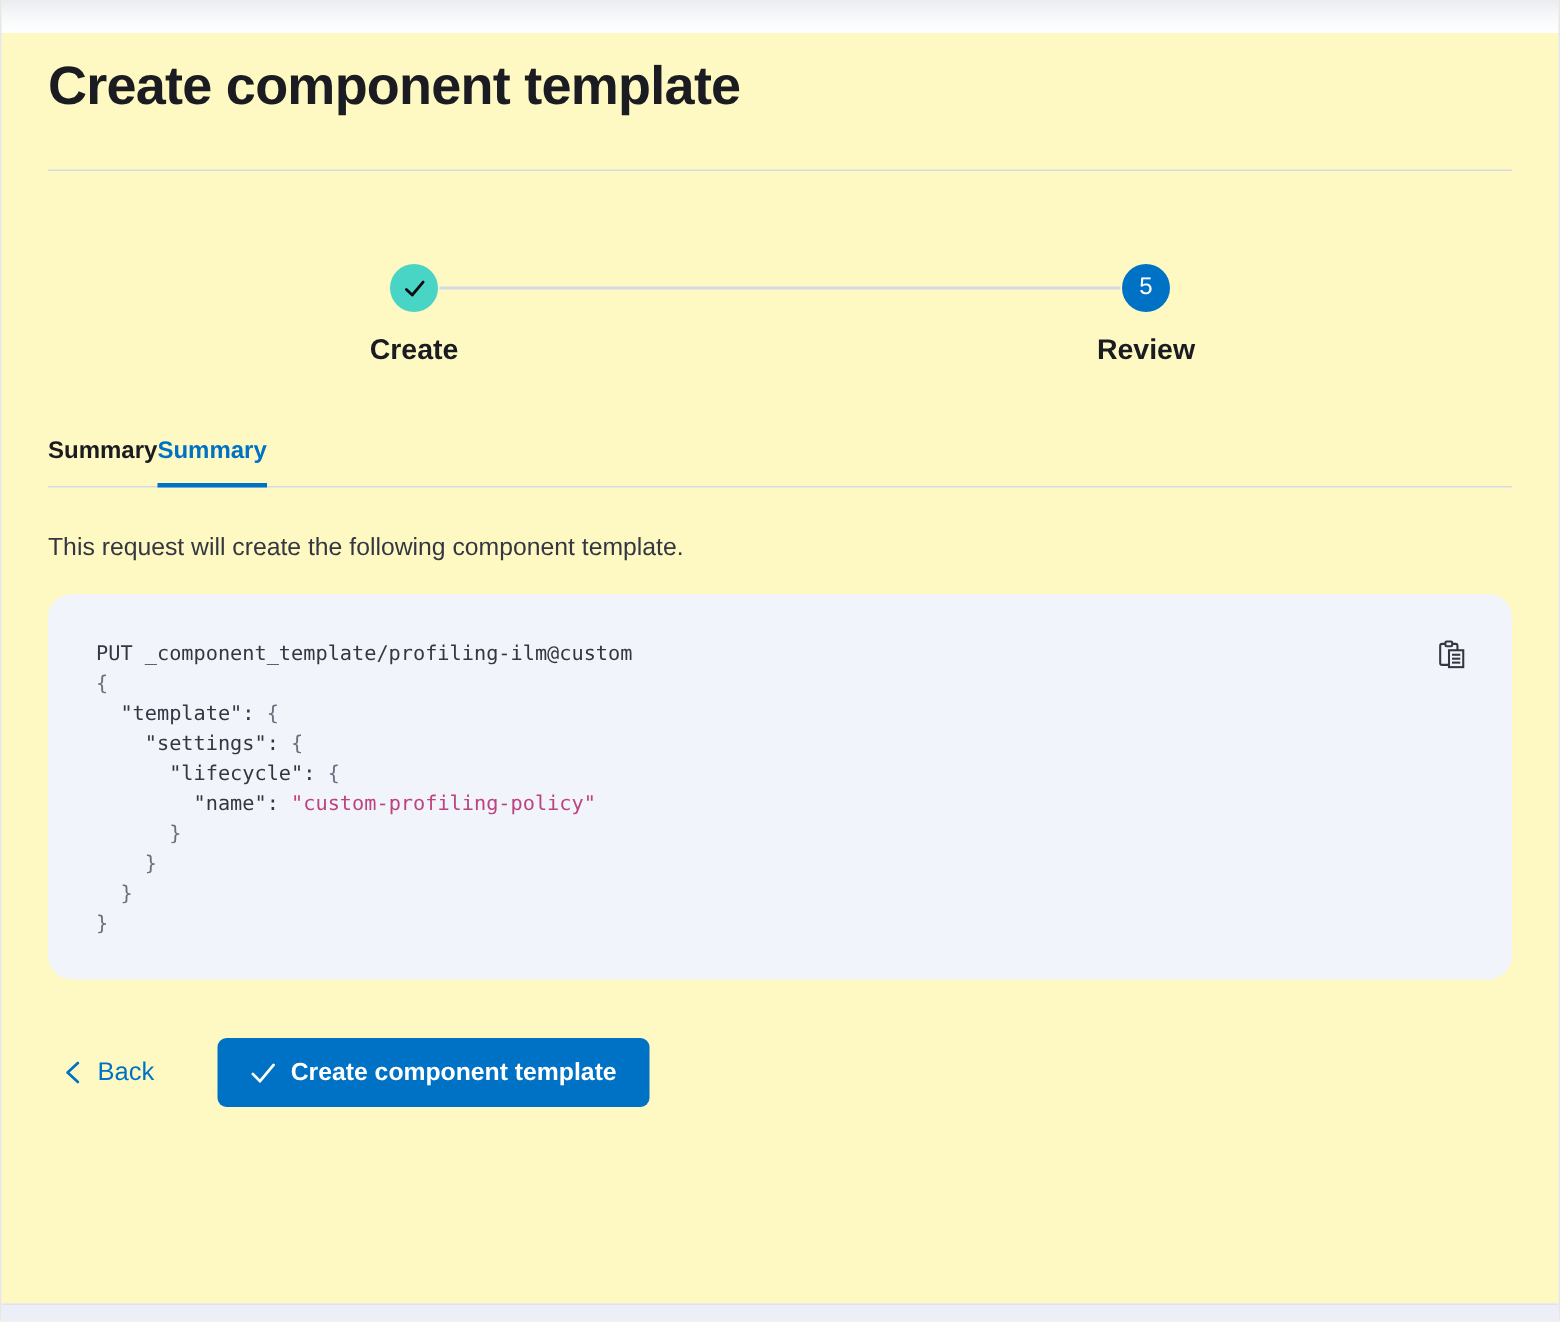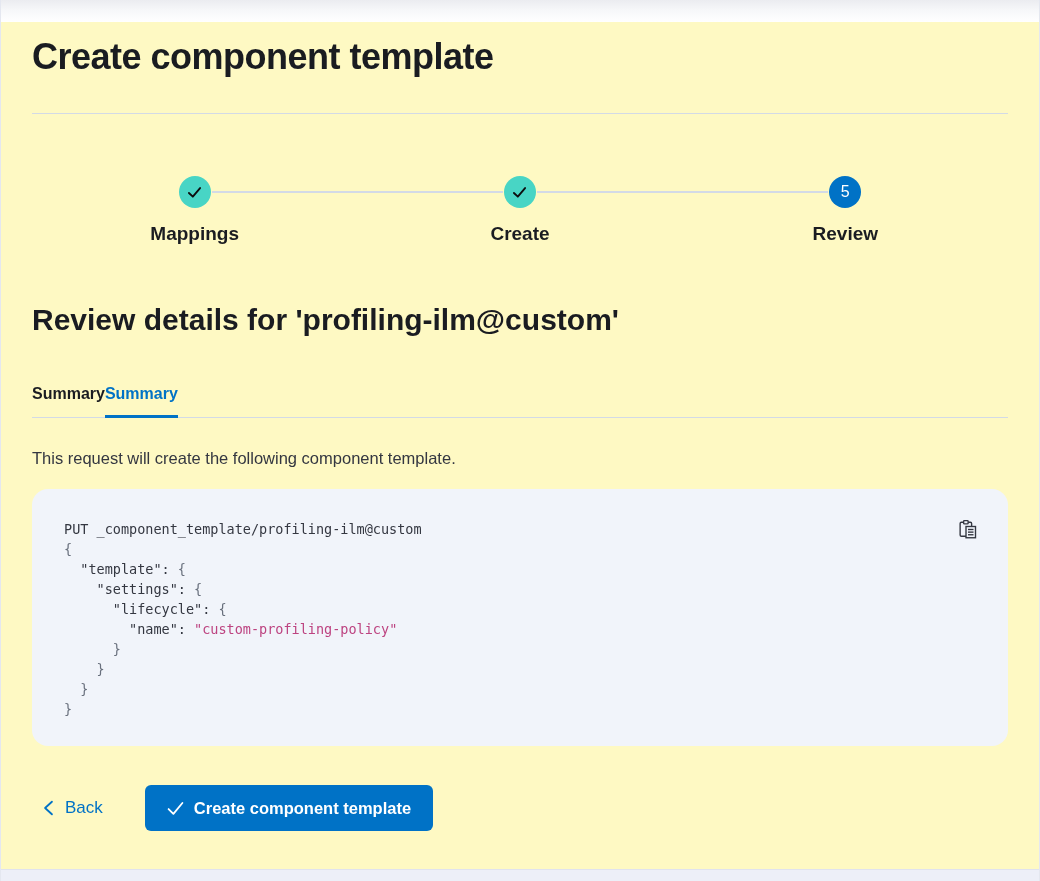--- a/index.html
+++ b/index.html
@@ -104,37 +104,28 @@
     <h1 class="page-title">Create component template</h1>
     <hr class="divider">
 
     <div class="stepper" id="stepper">
         <div class="step">
           <div class="step-circle complete">
             <svg width="15" height="13" viewBox="0 0 16 14" fill="none">
               <polyline points="2,7.5 6.2,11.5 14,2.2" stroke="#0c0d0e" stroke-width="2" stroke-linecap="round" stroke-linejoin="round"></polyline>
             </svg>
           </div>
-          <div class="step-label">Mappings</div>
-        </div>
-        <div class="step">
-          <div class="step-circle complete">
-            <svg width="15" height="13" viewBox="0 0 16 14" fill="none">
-              <polyline points="2,7.5 6.2,11.5 14,2.2" stroke="#0c0d0e" stroke-width="2" stroke-linecap="round" stroke-linejoin="round"></polyline>
-            </svg>
-          </div>
           <div class="step-label">Create</div>
         </div>
         <div class="step">
           <div class="step-circle current">5</div>
           <div class="step-label">Review</div>
         </div>
       </div>
 
-    <h2 class="review-heading">Review details for 'profiling-ilm@custom'</h2>
 
     <div class="tabs" id="tabs">
         <div class="tab">Summary</div>
         <div class="tab active">Summary</div>
       </div>
 
     <p class="desc">This request will create the following component template.</p>
 
     <div class="code-block">
       <div class="code" id="code"><div class="code-line"><span class="seg-plain">PUT _component_template/profiling-ilm@custom</span></div><div class="code-line"><span class="seg-punct">{</span></div><div class="code-line"><span class="seg-key">  "template"</span><span class="seg-plain">: </span><span class="seg-punct">{</span></div><div class="code-line"><span class="seg-key">    "settings"</span><span class="seg-plain">: </span><span class="seg-punct">{</span></div><div class="code-line"><span class="seg-key">      "lifecycle"</span><span class="seg-plain">: </span><span class="seg-punct">{</span></div><div class="code-line"><span class="seg-key">        "name"</span><span class="seg-plain">: </span><span class="seg-string">"custom-profiling-policy"</span></div><div class="code-line"><span class="seg-punct">      }</span></div><div class="code-line"><span class="seg-punct">    }</span></div><div class="code-line"><span class="seg-punct">  }</span></div><div class="code-line"><span class="seg-punct">}</span></div></div>

